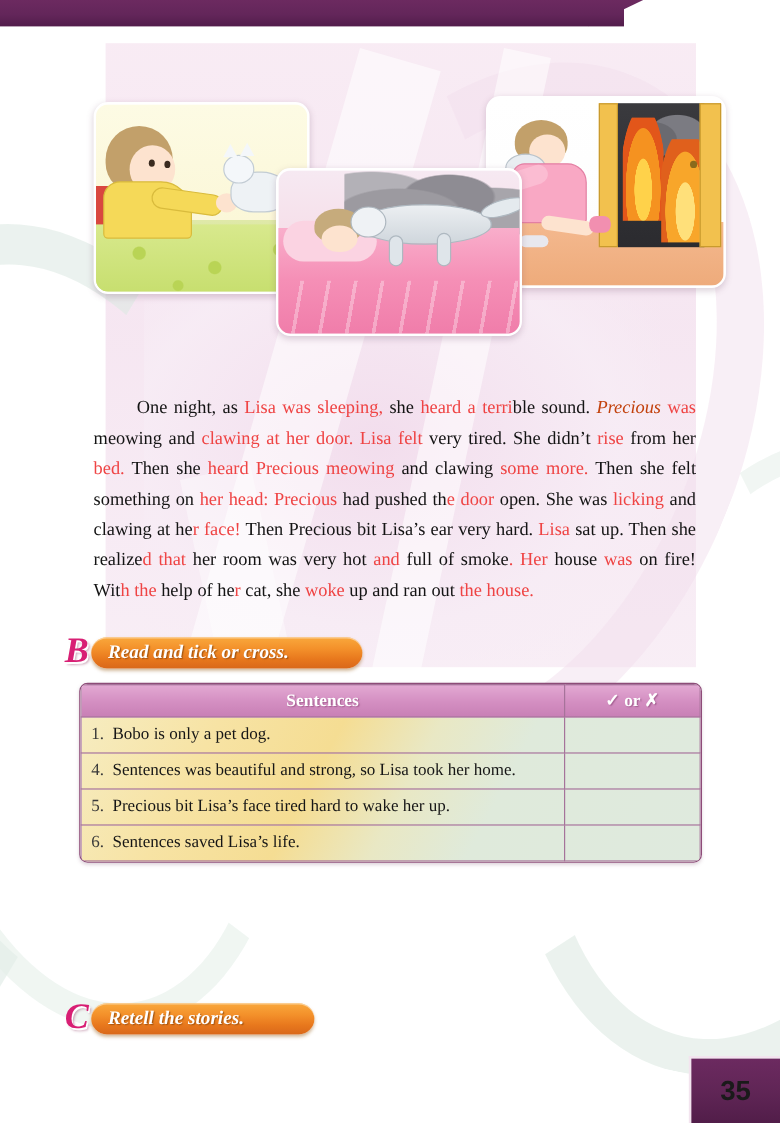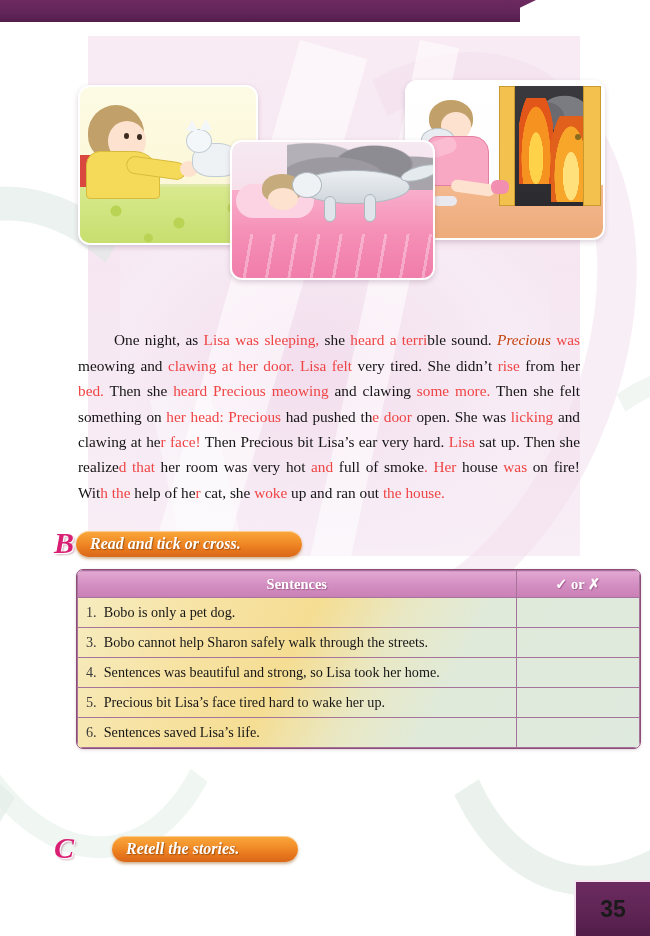--- a/index.html
+++ b/index.html
@@ -193,25 +193,25 @@
   }
   .sec-pill span {
     font-family:"Liberation Serif", serif;
     font-size:16px; font-weight:700; font-style:italic; color:#ffffff;
     text-shadow:1px 1px 1px rgba(140,70,10,.75);
     white-space:nowrap;
   }
   #section-b { left:54px; top:531px; }
   #section-b .sec-pill { width:226px; }
   #section-c { left:54px; top:836px; }
-  #section-c .sec-pill { width:186px;margin-left:36px; }
+  #section-c .sec-pill { width:186px; }
 
   
   #tick-table {
-    position:absolute; left:76px; top:569px; width:565px; z-index:6;
+    position:absolute; left:66px; top:569px; width:519px; z-index:6;
     border:1.6px solid #8d4c78; border-radius:7px; overflow:hidden;
     box-shadow:0 1px 3px rgba(130,90,120,.25);
   }
   #tick-table table { border-collapse:collapse; width:100%; }
   #tick-table th, #tick-table td { border:1px solid #a6739a; }
   #tick-table thead th {
     background:linear-gradient(180deg,#e2a8d2 0%, #d48fc2 50%, #c87fb5 100%);
     color:#ffffff; font-size:14.5px; font-weight:700; height:27px;
     text-shadow:1px 1px 1px rgba(120,50,100,.5);
   }
@@ -332,24 +332,20 @@
         <th class="col-sent">Sentences</th>
         <th class="col-mark">✓ or ✗</th>
       </tr>
     </thead>
     <tbody>
         <tr>
           <td class="col-sent"><span class="num">1.&nbsp;&nbsp;</span><span>Bobo is only a pet dog.</span></td>
           <td class="col-mark"></td>
         </tr>
         <tr>
-          <td class="col-sent"><span class="num">3.&nbsp;&nbsp;</span><span>Bobo cannot help Sharon safely walk through the streets.</span></td>
-          <td class="col-mark"></td>
-        </tr>
-        <tr>
           <td class="col-sent"><span class="num">4.&nbsp;&nbsp;</span><span>Sentences was beautiful and strong, so Lisa took her home.</span></td>
           <td class="col-mark"></td>
         </tr>
         <tr>
           <td class="col-sent"><span class="num">5.&nbsp;&nbsp;</span><span>Precious bit Lisa’s face tired hard to wake her up.</span></td>
           <td class="col-mark"></td>
         </tr>
         <tr>
           <td class="col-sent"><span class="num">6.&nbsp;&nbsp;</span><span>Sentences saved Lisa’s life.</span></td>
           <td class="col-mark"></td>

